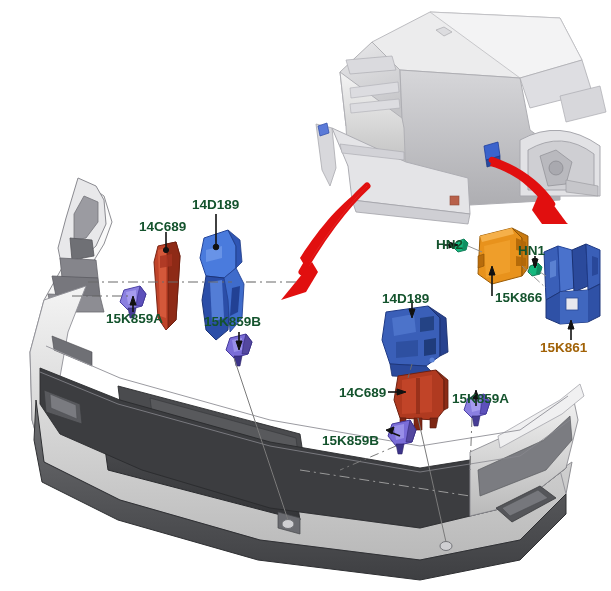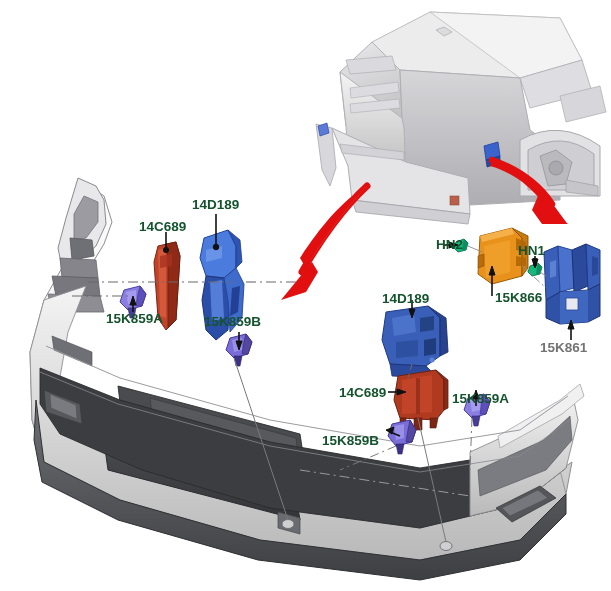--- a/index.html
+++ b/index.html
@@ -2,21 +2,21 @@
 <html><head>
 <meta charset="utf-8">
 <style>
   html,body{margin:0;padding:0;background:#ffffff;}
   body{width:611px;height:591px;position:relative;overflow:hidden;
        font-family:"Liberation Sans",sans-serif;}
   #stage{position:absolute;left:0;top:0;width:611px;height:591px;}
   svg.layer{position:absolute;left:0;top:0;width:611px;height:591px;overflow:visible;}
   .lbl{position:absolute;font-weight:bold;font-size:13.5px;letter-spacing:0px;
        white-space:nowrap;color:#14532d;}
-  .lbl.green{color:#737373;}
+  .lbl.green{color:#a16207;}
 </style>
 </head>
 <body>
 
 <div id="stage">
 
   <svg class="layer" viewBox="0 0 611 591">
     <defs>
       <linearGradient id="gBumpTop" x1="0" y1="0" x2="0.2" y2="1">
         <stop offset="0" stop-color="#ffffff"></stop>

